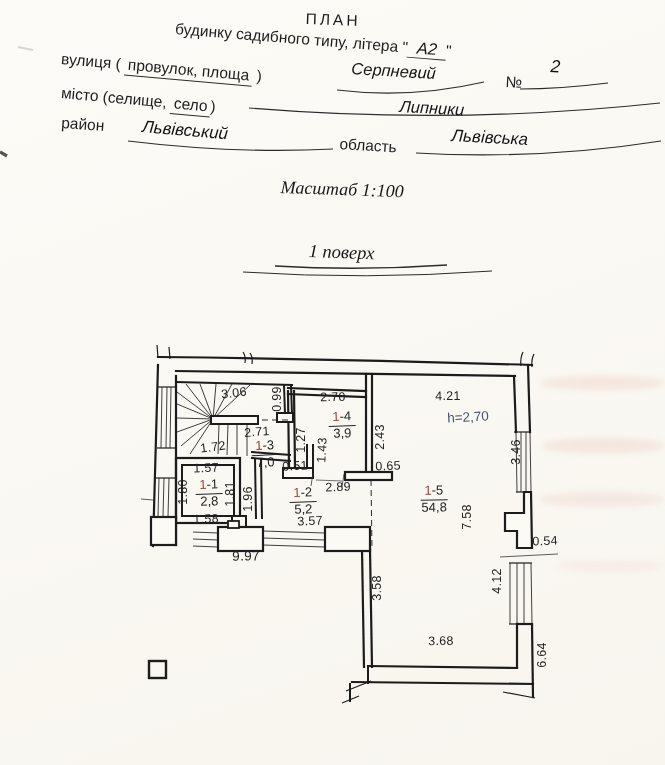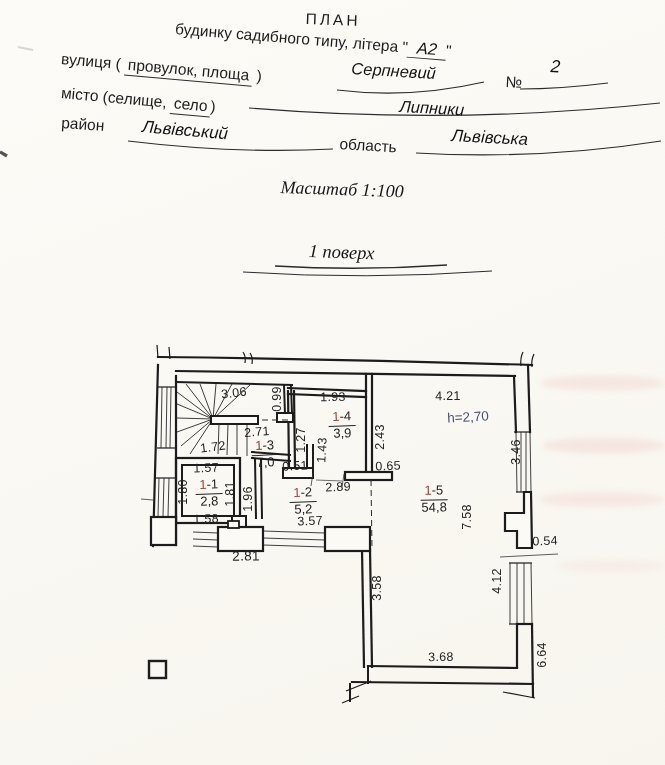--- a/index.html
+++ b/index.html
@@ -197,44 +197,44 @@
   <div class="ht lbl" style="left:62px;top:114px;transform:rotate(4deg);">район</div>
   <div class="ht fill" style="left:143px;top:117px;transform:rotate(5deg);font-size:17px;">Львівський</div>
   <div class="ht lbl" style="left:340px;top:135px;transform:rotate(3.5deg);">область</div>
   <div class="ht fill" style="left:452px;top:126px;transform:rotate(3deg);font-size:17px;">Львівська</div>
 
   <div class="ht serif" style="left:281px;top:177px;transform:rotate(2deg);">Масштаб 1:100</div>
   <div class="ht serif" style="left:309px;top:241px;transform:rotate(2deg);font-size:18.5px;">1 поверх</div>
 
   <div class="dim" style="left:234px;top:393px;transform:translate(-50%,-50%) rotate(-7deg);">3.06</div>
   <div class="dim" style="left:277px;top:399px;transform:translate(-50%,-50%) rotate(-90deg);">0.99</div>
-  <div class="dim" style="left:333px;top:397px;transform:translate(-50%,-50%) rotate(-1deg);">1.93</div>
+  <div class="dim" style="left:333px;top:397px;transform:translate(-50%,-50%) rotate(-1deg);">2.70</div>
   <div class="dim" style="left:448px;top:396px;transform:translate(-50%,-50%) rotate(-1deg);text-align:right;">4.21</div>
   <div class="note" style="left:468px;top:417px;transform:translate(-50%,-50%) rotate(-3deg);color:#465070;">h=2,70</div>
   <div class="dim" style="left:380px;top:437px;transform:translate(-50%,-50%) rotate(-90deg);">2.43</div>
   <div class="dim" style="left:516px;top:452px;transform:translate(-50%,-50%) rotate(-90deg);">3.46</div>
   <div class="dim" style="left:257px;top:432px;transform:translate(-50%,-50%) rotate(-4deg);">2.71</div>
   <div class="dim" style="left:301px;top:440px;transform:translate(-50%,-50%) rotate(-90deg);">1.27</div>
   <div class="dim" style="left:322px;top:450px;transform:translate(-50%,-50%) rotate(-87deg);">1.43</div>
   <div class="dim" style="left:213px;top:447px;transform:translate(-50%,-50%) rotate(-7deg);">1.72</div>
   <div class="dim" style="left:295px;top:466px;transform:translate(-50%,-50%) rotate(-3deg);">0.51</div>
   <div class="dim" style="left:388px;top:466px;transform:translate(-50%,-50%) rotate(-2deg);">0.65</div>
   <div class="dim" style="left:206px;top:468px;transform:translate(-50%,-50%) rotate(-2deg);">1.57</div>
   <div class="dim" style="left:183px;top:492px;transform:translate(-50%,-50%) rotate(-90deg);">1.80</div>
   <div class="dim" style="left:230px;top:494px;transform:translate(-50%,-50%) rotate(-90deg);">1.81</div>
   <div class="dim" style="left:248px;top:499px;transform:translate(-50%,-50%) rotate(-90deg);">1.96</div>
   <div class="dim" style="left:338px;top:487px;transform:translate(-50%,-50%) rotate(-2deg);">2.89</div>
   <div class="dim" style="left:310px;top:521px;transform:translate(-50%,-50%) rotate(-2deg);">3.57</div>
   <div class="dim" style="left:467px;top:517px;transform:translate(-50%,-50%) rotate(-90deg);">7.58</div>
   <div class="dim" style="left:206px;top:519px;transform:translate(-50%,-50%) rotate(-2deg);">1.58</div>
-  <div class="dim" style="left:246px;top:556px;transform:translate(-50%,-50%) rotate(-1deg);font-size:13.5px;">2.81</div>
+  <div class="dim" style="left:246px;top:556px;transform:translate(-50%,-50%) rotate(-1deg);font-size:13.5px;">9.97</div>
   <div class="dim" style="left:545px;top:541px;transform:translate(-50%,-50%) rotate(-2deg);">0.54</div>
   <div class="dim" style="left:377px;top:588px;transform:translate(-50%,-50%) rotate(-90deg);">3.58</div>
   <div class="dim" style="left:497px;top:581px;transform:translate(-50%,-50%) rotate(-90deg);">4.12</div>
-  <div class="dim" style="left:441px;top:657px;transform:translate(-50%,-50%) rotate(-1deg);">3.68</div>
+  <div class="dim" style="left:441px;top:641px;transform:translate(-50%,-50%) rotate(-1deg);">3.68</div>
   <div class="dim" style="left:542px;top:655px;transform:translate(-50%,-50%) rotate(-90deg);">6.64</div>
 
   <div class="room" style="left:265px;top:453px;transform:translate(-50%,-50%) rotate(-3deg);">
     <span class="rid"><span style="color:#9c4335;">1</span><span>-3</span></span>
     <span class="rarea">7,0</span>
   </div>
   <div class="room" style="left:342px;top:424px;transform:translate(-50%,-50%) rotate(-2deg);">
     <span class="rid"><span style="color:#9c4335;">1</span><span>-4</span></span>
     <span class="rarea">3,9</span>
   </div>

